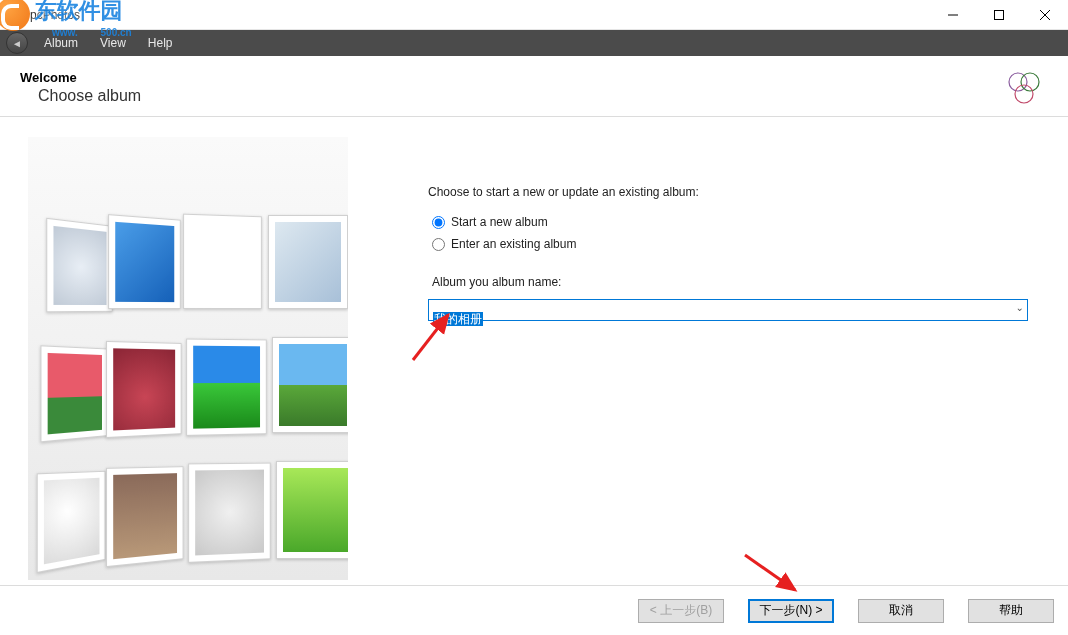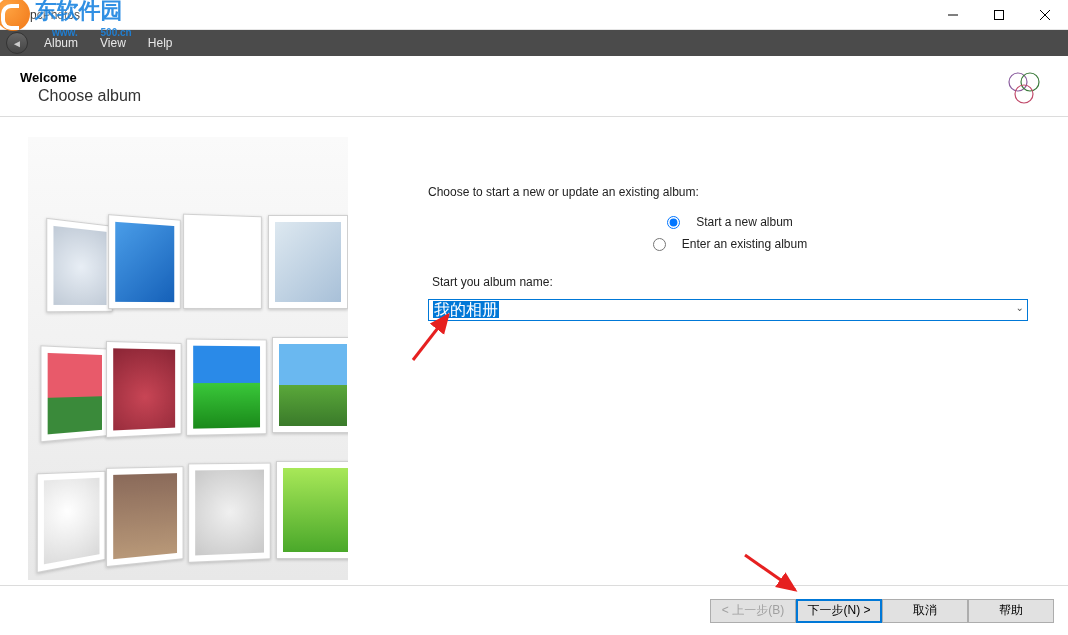--- a/index.html
+++ b/index.html
@@ -18,29 +18,29 @@
 .header-text .title { font-size: 13px; font-weight: bold; }
 .header-text .subtitle { font-size: 16px; color: #333; margin-left: 18px; margin-top: 2px; }
 .header-logo { width: 40px; height: 36px; }
 
 .content { display: flex; position: absolute; top: 115px; bottom: 55px; left: 0; right: 0; }
 .preview-pane { width: 340px; margin: 22px 0 0 28px; background: linear-gradient(180deg, #fafafa 0%, #e8e8e8 100%); position: relative; overflow: hidden; }
 .preview-wall { position: absolute; inset: 0; perspective: 800px; }
 
 .options-pane { flex: 1; padding: 30px 40px 0 80px; font-size: 12px; color: #222; }
 .instruction { margin-bottom: 16px; margin-top: 40px; }
-.radio-row { display: flex; align-items: center; gap: 16px; margin: 8px 0 8px 4px; cursor: pointer; justify-content: center; }
+.radio-row { display: flex; align-items: center; gap: 6px; margin: 8px 0 8px 4px; cursor: pointer; }
 .radio-row input { width: 13px; height: 13px; }
 .label-enter { margin: 24px 0 10px 4px; }
 .combo { position: relative; width: 600px; }
-.combo-input { width: 100%; height: 22px; border: 1px solid #0078d7; padding: 0 22px 0 4px; font-size: 16px; outline: none; }
+.combo-input { width: 100%; height: 22px; border: 1px solid #0078d7; padding: 11px 22px 0 4px; font-size: 12px; outline: none; }
 .combo-input .sel { background: #0078d7; color: #fff; padding: 0 1px; }
 .combo-caret { position: absolute; right: 4px; top: 3px; font-size: 10px; color: #555; pointer-events: none; }
 
-.footer { position: absolute; bottom: 0; left: 0; right: 0; height: 50px; border-top: 1px solid #dcdcdc; display: flex; justify-content: flex-end; align-items: center; gap: 0; padding-right: 14px; }
+.footer { position: absolute; bottom: 0; left: 0; right: 0; height: 50px; border-top: 1px solid #dcdcdc; display: flex; justify-content: flex-end; align-items: center; gap: 24px; padding-right: 14px; }
 .btn { min-width: 86px; height: 24px; font-size: 12px; background: #e1e1e1; border: 1px solid #adadad; cursor: pointer; }
 .btn:disabled { color: #a0a0a0; cursor: default; }
 .btn.primary { border: 2px solid #0078d7; }
 
 
 .watermark { position: absolute; top: -4px; left: -4px; pointer-events: none; opacity: 0.9; z-index: 50; }
 .watermark .wm-text { font-size: 22px; font-weight: bold; color: #1b84e0; text-shadow: 0 0 3px #fff; }
 .watermark .wm-url { font-size: 10px; color: #1b84e0; font-weight: bold; margin-top:-4px; }
 .wm-icon { display:inline-block; width:34px; height:34px; border-radius:50%; background: radial-gradient(circle at 30% 30%, #ff9a2e, #f06a00); vertical-align: middle; position: relative; }
 .wm-icon::before { content:""; position:absolute; left:5px; top:7px; width:14px; height:18px; border:4px solid #fff; border-right:none; border-radius: 10px 0 0 10px; }
@@ -163,21 +163,21 @@
     <label class="radio-row">
       <input type="radio" name="mode" checked="" style="">
       <span>Start a new album</span>
     </label>
 
     <label class="radio-row">
       <input type="radio" name="mode" style="">
       <span>Enter an existing album</span>
     </label>
 
-    <div class="label-enter">Start you album name:</div>
+    <div class="label-enter">Album you album name:</div>
 
     <div class="combo">
       <div class="combo-input"><span class="sel">我的相册</span></div>
       <span class="combo-caret">⌄</span>
     </div>
   </div>
 </div>
 
 <svg class="arrow" style="left:408px;top:305px;width:60px;height:60px;">
   <defs>

